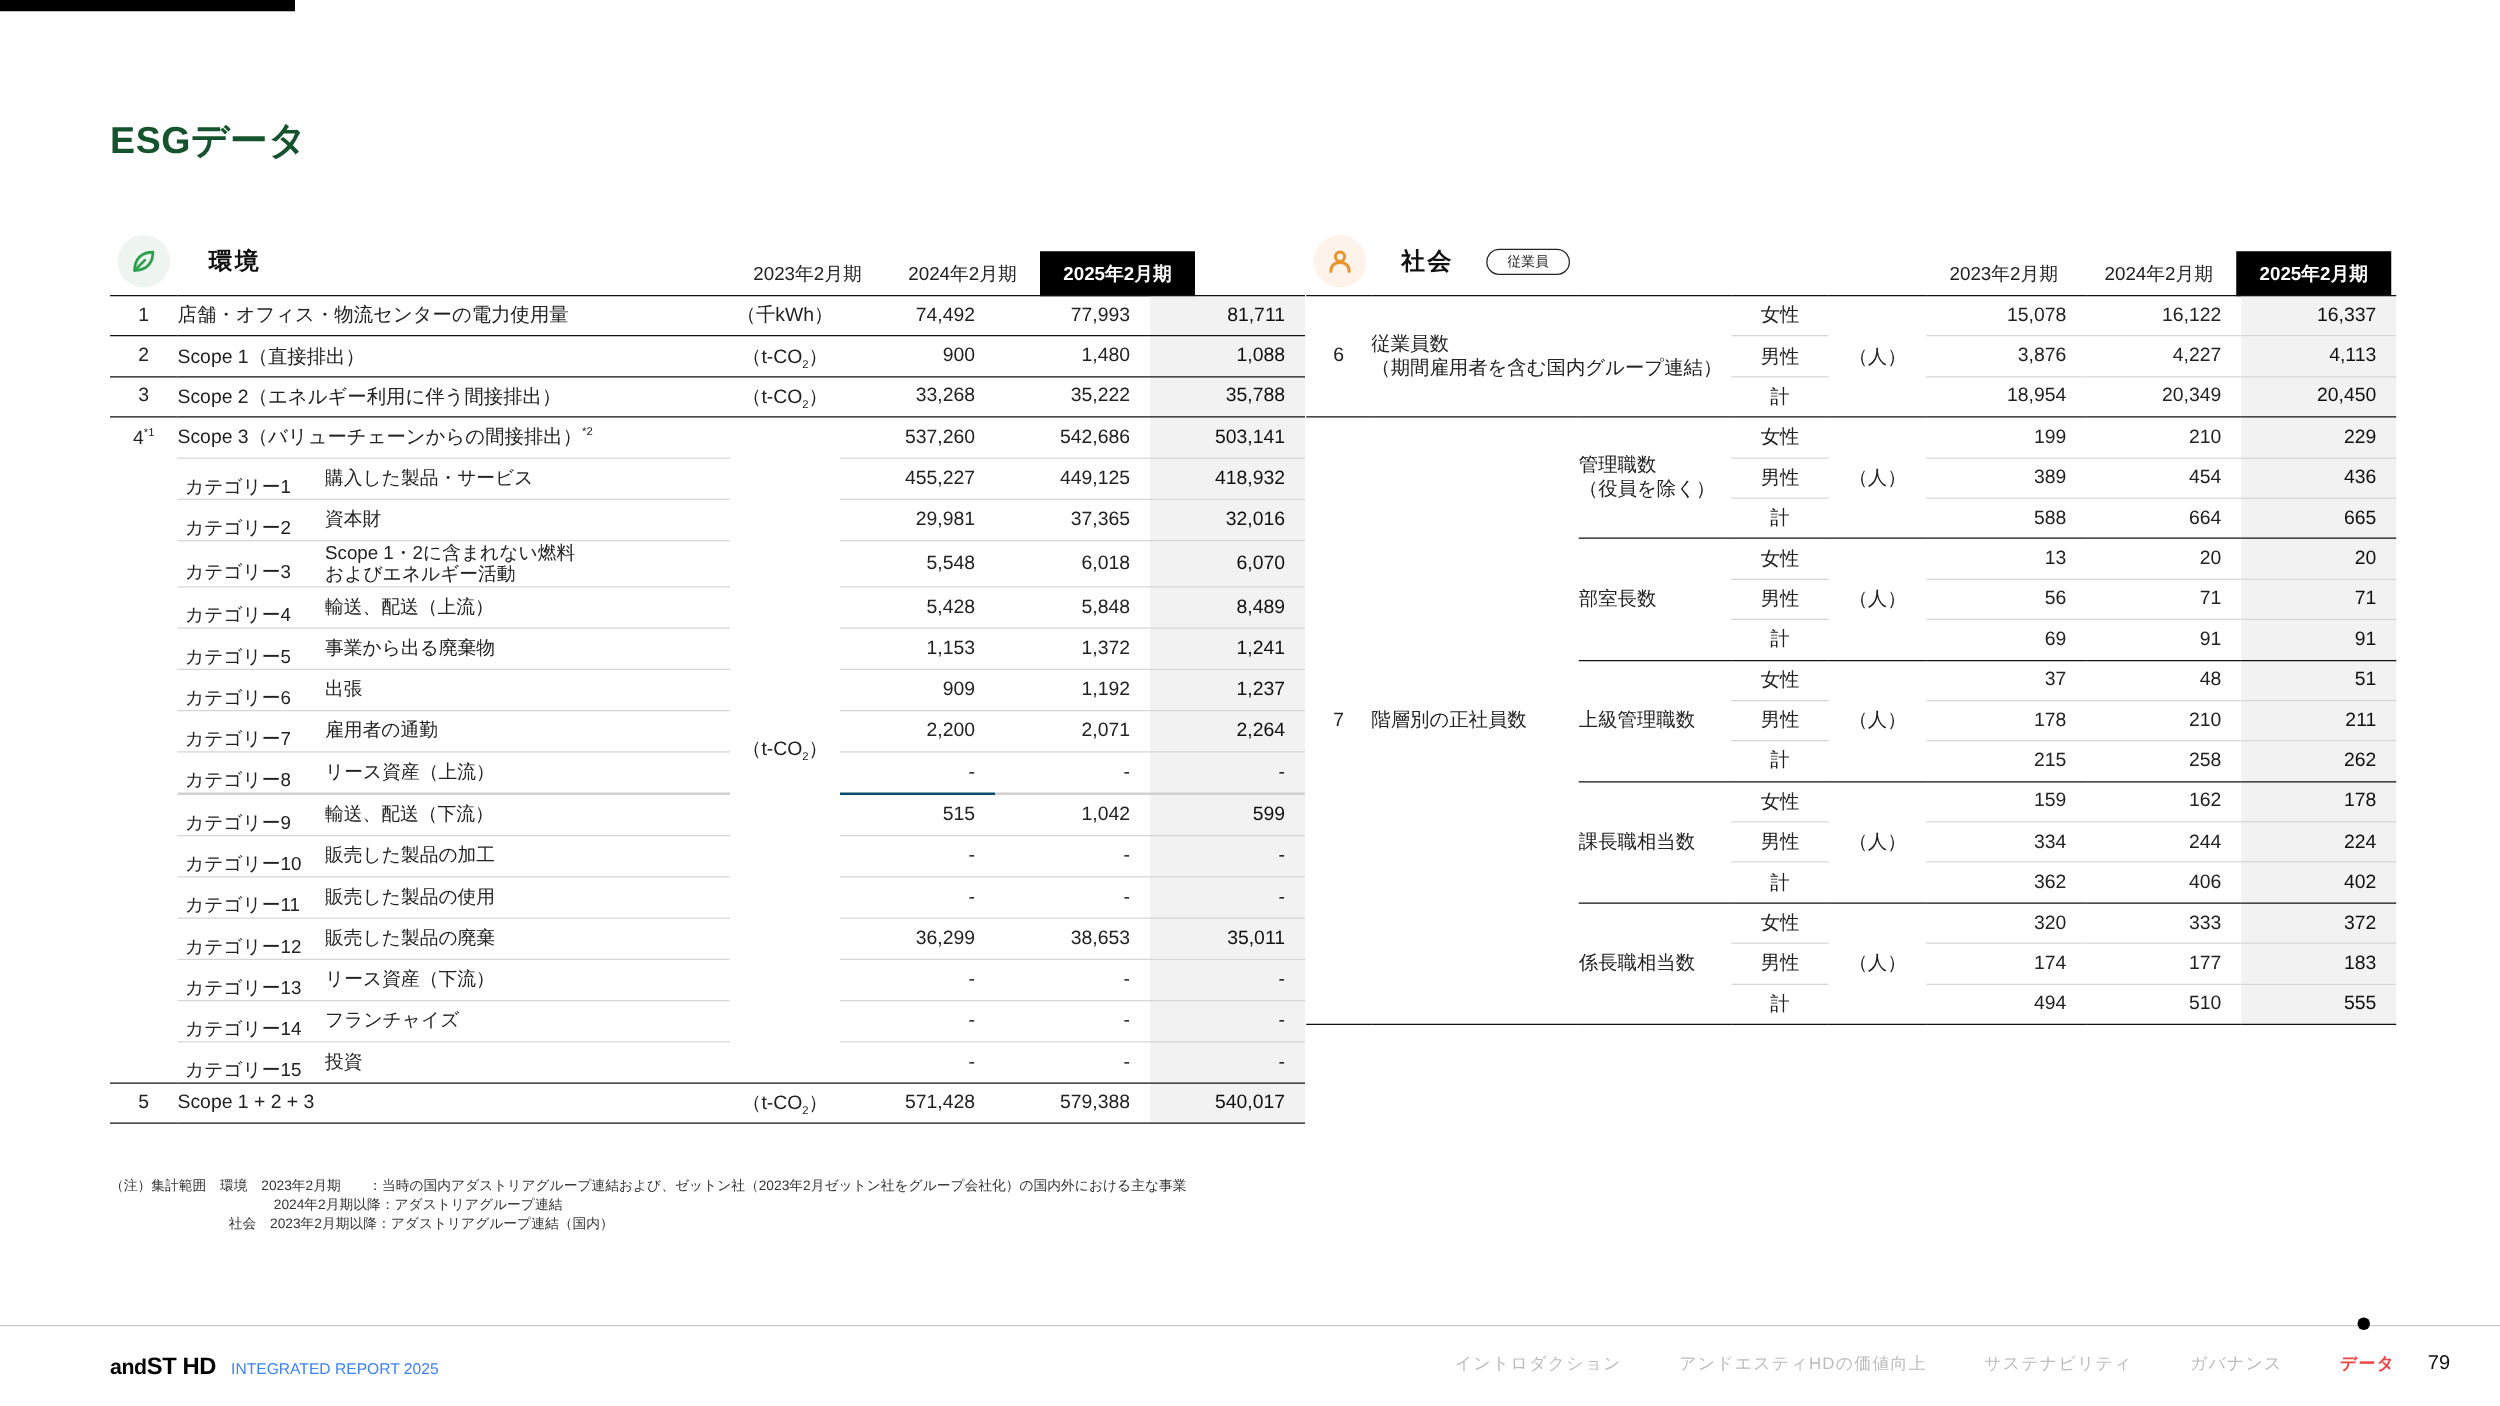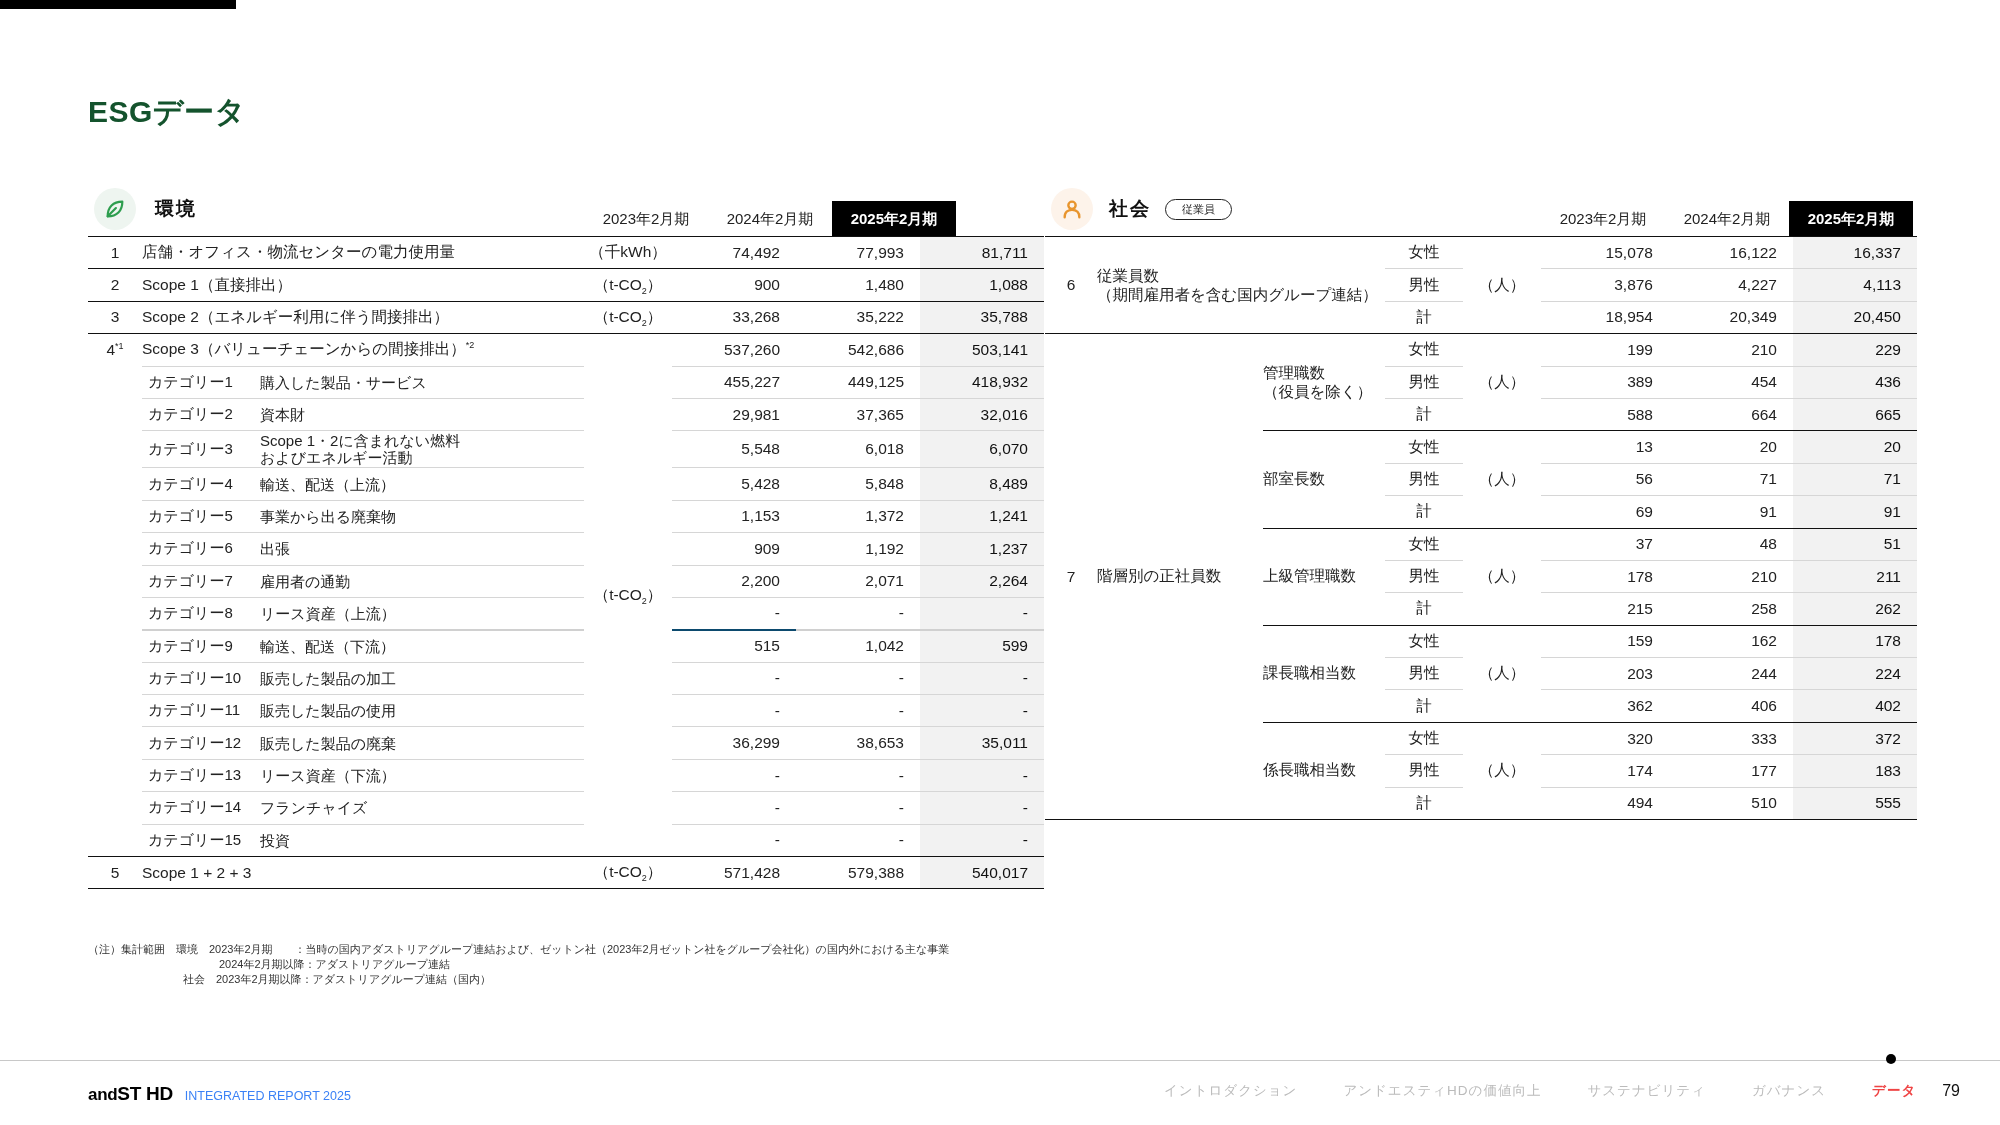--- a/index.html
+++ b/index.html
@@ -3,21 +3,21 @@
 <meta charset="utf-8">
 <style>
   * { box-sizing: border-box; margin: 0; padding: 0; }
   html, body { width: 2000px; height: 1125px; background: #ffffff; overflow: hidden; }
   body { position: relative; font-family: "Liberation Sans", "DejaVu Sans", sans-serif; color: #222; }
 
   .top-bar { position: absolute; left: 0; top: 0; width: 236px; height: 9px; background: #000; }
   .page-title { position: absolute; left: 88px; top: 92px; font-size: 30px; font-weight: bold; color: #14532d; letter-spacing: 0.5px; }
 
   
-  .sec-head { position: absolute; display: flex; align-items: center; }
+  .sec-head { position: absolute; display: flex; align-items: center; gap: 12px; }
   .sec-icon { width: 42px; height: 42px; border-radius: 50%; display: flex; align-items: center; justify-content: center; }
   .sec-title { font-size: 19px; font-weight: bold; margin-left: 19px; letter-spacing: 2px; color: #111; }
   .pill { margin-left: 14px; border: 1.5px solid #222; border-radius: 12px; font-size: 11px; padding: 2px 16px; color: #222; }
 
   .year-head { position: absolute; display: flex; height: 36px; }
   .year-head .yh { width: 124px; display: flex; align-items: center; justify-content: center; font-size: 15px; color: #222; }
   .year-head .yh.cur { background: #000; color: #fff; font-weight: bold; }
 
   
   .tbl { position: absolute; }
@@ -27,21 +27,21 @@
   .tbl td.cur { background: #f2f2f2; color: #111; }
   .tbl td.idx { text-align: center; }
   .tbl td.unit { text-align: center; }
   .tbl td.sublabel { font-size: 15px; }
   .tbl .sub { font-size: 9px; vertical-align: -4px; }
   .tbl sup { font-size: 9px; vertical-align: 6px; }
   .bt-dark { border-top: 1.5px solid #111; }
   .bb-dark { border-bottom: 1.5px solid #111; }
   .bt-light { border-top: 1px solid #d6d6d6; }
   .cat-cell { display: flex; align-items: center; }
-  .cat-no { width: 118px; padding-left: 6px; }
+  .cat-no { width: 118px; padding-left: 6px; margin-top: 13px; }
   .cat-desc { line-height: 17px; }
 
   
   .soc td.gender { text-align: center; }
   .soc td.label { line-height: 19px; }
 
   .notes { position: absolute; left: 88px; top: 942px; font-size: 11px; color: #333; line-height: 15px; }
   .notes .row { white-space: nowrap; }
 
   .footer-line { position: absolute; left: 0; top: 1060px; width: 2000px; height: 1px; background: #c8c8c8; }
@@ -436,21 +436,21 @@
       <tr>
         <td class="bt-dark" rowspan="3">課長職相当数</td>
         <td class="gender bt-dark">女性</td>
         <td class="unit bt-dark" rowspan="3">（人）</td>
         <td class="num bt-dark">159</td>
         <td class="num bt-dark">162</td>
         <td class="num cur bt-dark">178</td>
       </tr>
       <tr>
         <td class="gender bt-light">男性</td>
-        <td class="num bt-light">203</td>
+        <td class="num bt-light">334</td>
         <td class="num bt-light">244</td>
         <td class="num cur bt-light">224</td>
       </tr>
       <tr>
         <td class="gender bt-light">計</td>
         <td class="num bt-light">362</td>
         <td class="num bt-light">406</td>
         <td class="num cur bt-light">402</td>
       </tr>
 

